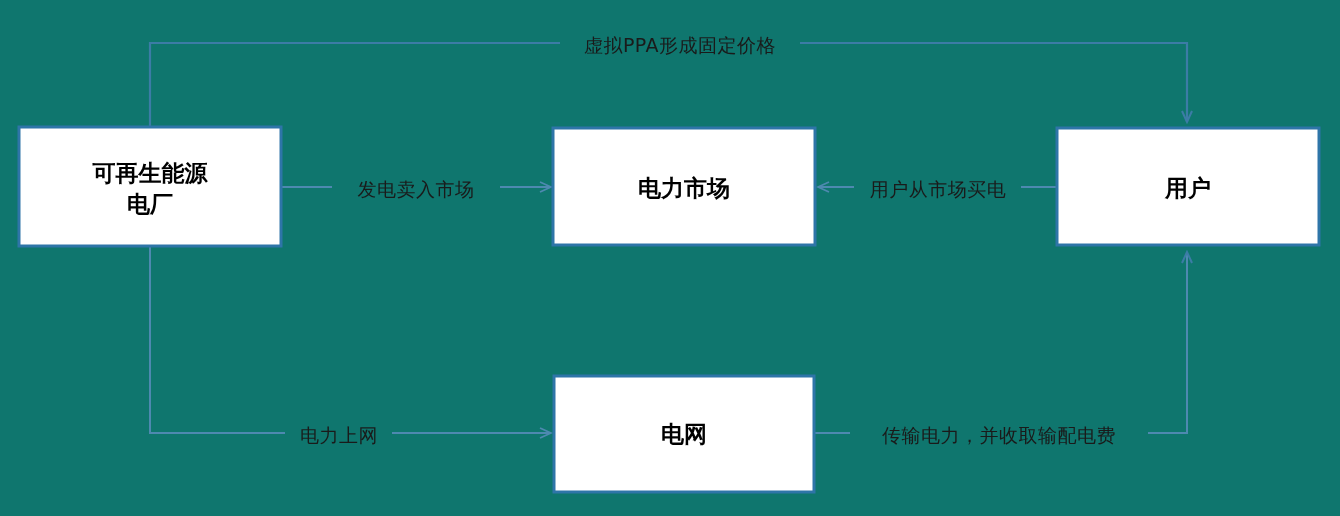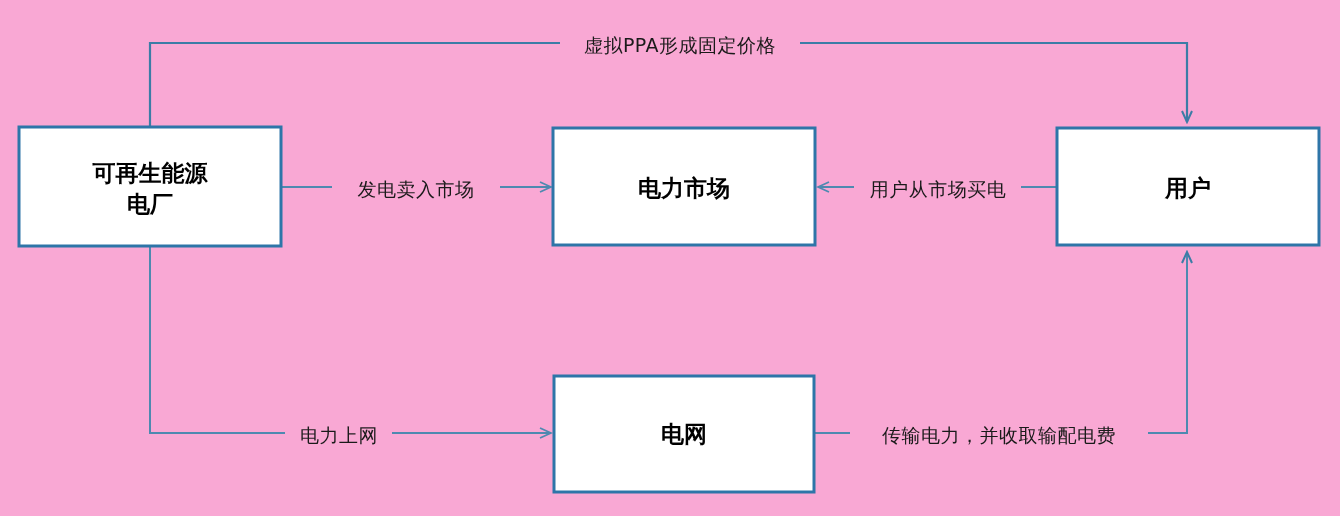--- a/index.html
+++ b/index.html
@@ -7,21 +7,21 @@
     padding: 0;
     background: #ffffff;
   }
   body {
     font-family: "DejaVu Sans", "Liberation Sans", sans-serif;
   }
   #diagram-root {
     position: relative;
     width: 1340px;
     height: 516px;
-    background: #f9a8d4;
+    background: #0f766e;
     overflow: hidden;
   }
   svg.canvas {
     position: absolute;
     left: 0;
     top: 0;
     width: 1340px;
     height: 516px;
   }
   .node-box {

